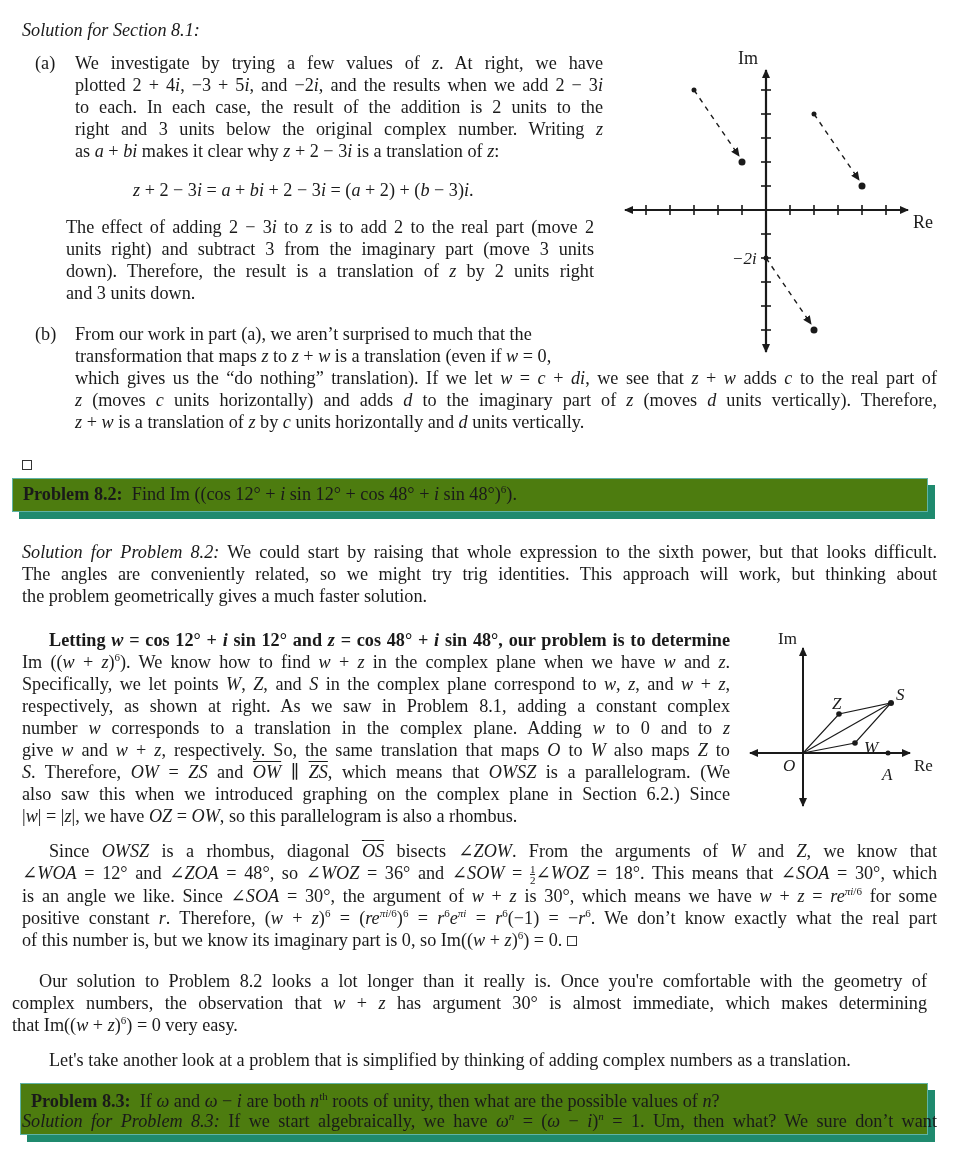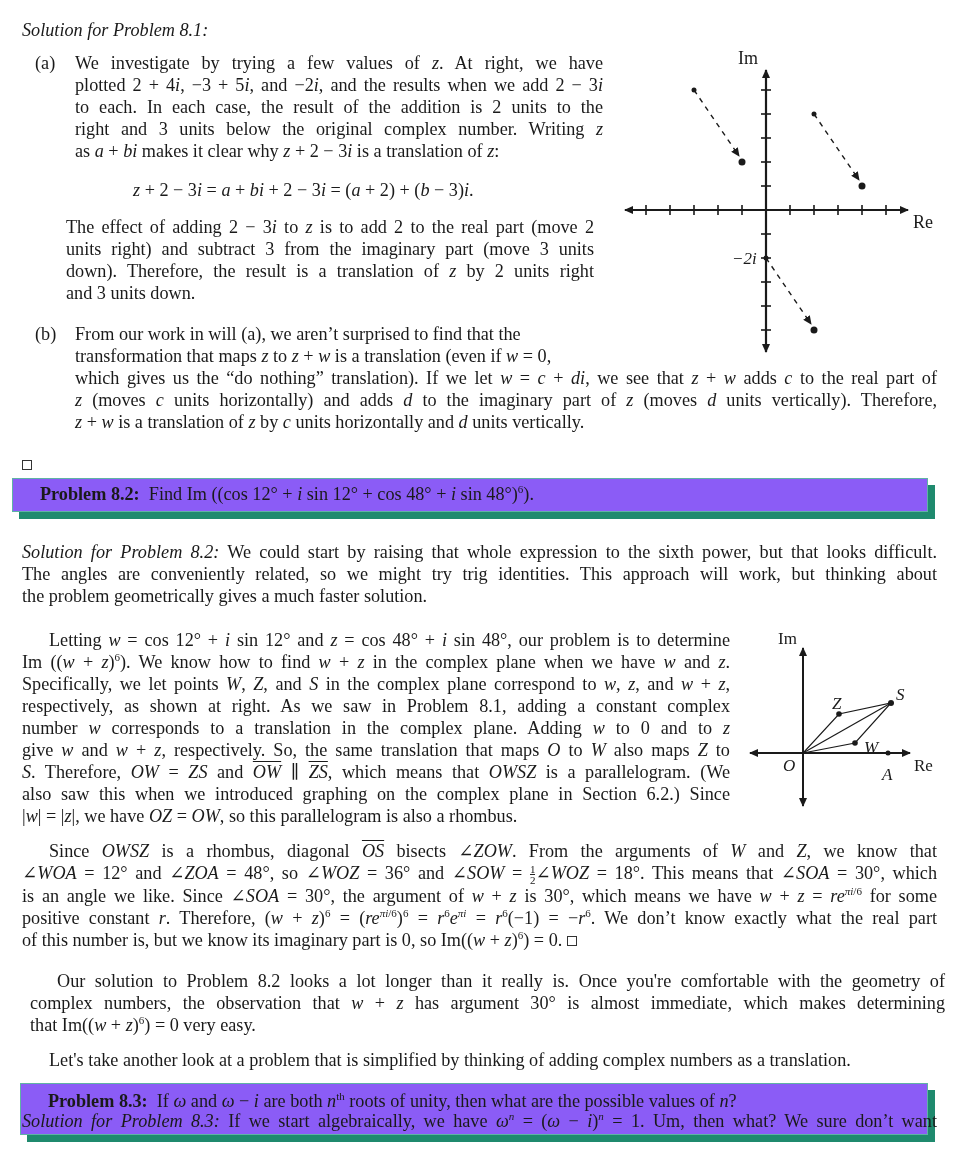--- a/index.html
+++ b/index.html
@@ -10,64 +10,64 @@
     font-size: 18.2px; line-height: 22px;
     position: relative;
   }
   .abs { position: absolute; }
   i, .it { font-style: italic; }
   .line { white-space: nowrap; }
   .justify { text-align: justify; text-align-last: justify; }
   .sol-head { font-style: italic; }
   .problem-box {
     position: absolute;
-    background: #8b5cf6;
+    background: #4d7c0f;
     border: 1px solid #5fb3a5;
     box-shadow: 7px 7px 0 #1f8a6e;
     box-sizing: border-box;
-    padding: 0 27px;
+    padding: 0 10px;
     font-size: 18.2px;
     line-height: 30px;
   }
   .problem-box b { font-weight: bold; }
   .qed {
     display: inline-block; width: 10px; height: 10px;
     border: 1.3px solid #333; vertical-align: baseline; box-sizing: border-box;
   }
   sup { font-size: 11px; line-height: 0; }
   .ovl { text-decoration: overline; }
   .frac { display: inline-block; vertical-align: middle; text-align: center; font-size: 11px; line-height: 10px; }
   .frac span { display: block; }
   .frac .num { border-bottom: 1px solid #222; }
   svg text { font-family: "Liberation Serif", "DejaVu Serif", serif; }
 </style>
 </head>
 <body>
 
-<div class="abs line sol-head" style="left:22px; top:19px;">Solution for Problem 8.1:</div>
+<div class="abs line sol-head" style="left:22px; top:19px;">Solution for Section 8.1:</div>
 
 <div class="abs" style="left:35px; top:52px;">(a)</div>
 <div class="abs" style="left:75px; top:52px; width:528px;">
   <div class="line justify">We investigate by trying a few values of <i>z</i>. At right, we have</div>
   <div class="line justify">plotted 2 + 4<i>i</i>, −3 + 5<i>i</i>, and −2<i>i</i>, and the results when we add 2 − 3<i>i</i></div>
   <div class="line justify">to each. In each case, the result of the addition is 2 units to the</div>
   <div class="line justify">right and 3 units below the original complex number. Writing <i>z</i></div>
   <div class="line">as <i>a</i> + <i>bi</i> makes it clear why <i>z</i> + 2 − 3<i>i</i> is a translation of <i>z</i>:</div>
 </div>
 <div class="abs line" style="left:133px; top:179px;"><i>z</i> + 2 − 3<i>i</i> = <i>a</i> + <i>bi</i> + 2 − 3<i>i</i> = (<i>a</i> + 2) + (<i>b</i> − 3)<i>i</i>.</div>
 <div class="abs" style="left:66px; top:216px; width:528px;">
   <div class="line justify">The effect of adding 2 − 3<i>i</i> to <i>z</i> is to add 2 to the real part (move 2</div>
   <div class="line justify">units right) and subtract 3 from the imaginary part (move 3 units</div>
   <div class="line justify">down). Therefore, the result is a translation of <i>z</i> by 2 units right</div>
   <div class="line">and 3 units down.</div>
 </div>
 
 <div class="abs" style="left:35px; top:323px;">(b)</div>
 <div class="abs" style="left:75px; top:323px; width:862px;">
-  <div class="line" style="width:528px;">From our work in will (a), we aren’t surprised to find that the</div>
+  <div class="line" style="width:528px;">From our work in part (a), we aren’t surprised to much that the</div>
   <div class="line">transformation that maps <i>z</i> to <i>z</i> + <i>w</i> is a translation (even if <i>w</i> = 0,</div>
   <div class="line justify">which gives us the “do nothing” translation). If we let <i>w</i> = <i>c</i> + <i>di</i>, we see that <i>z</i> + <i>w</i> adds <i>c</i> to the real part of</div>
   <div class="line justify"><i>z</i> (moves <i>c</i> units horizontally) and adds <i>d</i> to the imaginary part of <i>z</i> (moves <i>d</i> units vertically). Therefore,</div>
   <div class="line"><i>z</i> + <i>w</i> is a translation of <i>z</i> by <i>c</i> units horizontally and <i>d</i> units vertically.</div>
 </div>
 
 <div class="abs" style="left:22px; top:453px;"><span class="qed"></span></div>
 
 <svg class="abs" style="left:600px; top:30px;" width="360" height="340" viewBox="0 0 360 340">
   <defs>
@@ -128,21 +128,21 @@
   <span class="line"><b>Problem 8.2:</b>&nbsp;&nbsp;Find Im ((cos 12° + <i>i</i> sin 12° + cos 48° + <i>i</i> sin 48°)<sup>6</sup>).</span>
 </div>
 
 <div class="abs" style="left:22px; top:541px; width:915px;">
   <div class="line justify"><span class="sol-head">Solution for Problem 8.2:</span> We could start by raising that whole expression to the sixth power, but that looks difficult.</div>
   <div class="line justify">The angles are conveniently related, so we might try trig identities. This approach will work, but thinking about</div>
   <div class="line">the problem geometrically gives a much faster solution.</div>
 </div>
 
 <div class="abs" style="left:22px; top:629px; width:708px;">
-  <div class="line justify" style="padding-left:27px;">Letting <i>w</i> = cos 12° + <i>i</i> sin 12° and <i>z</i> = cos 48° + <i>i</i> sin 48°, our problem is to determine</div>
+  <div class="line justify" style="padding-left:27px;font-weight:bold;">Letting <i>w</i> = cos 12° + <i>i</i> sin 12° and <i>z</i> = cos 48° + <i>i</i> sin 48°, our problem is to determine</div>
   <div class="line justify">Im ((<i>w</i> + <i>z</i>)<sup>6</sup>). We know how to find <i>w</i> + <i>z</i> in the complex plane when we have <i>w</i> and <i>z</i>.</div>
   <div class="line justify">Specifically, we let points <i>W</i>, <i>Z</i>, and <i>S</i> in the complex plane correspond to <i>w</i>, <i>z</i>, and <i>w</i> + <i>z</i>,</div>
   <div class="line justify">respectively, as shown at right. As we saw in Problem 8.1, adding a constant complex</div>
   <div class="line justify">number <i>w</i> corresponds to a translation in the complex plane. Adding <i>w</i> to 0 and to <i>z</i></div>
   <div class="line justify">give <i>w</i> and <i>w</i> + <i>z</i>, respectively. So, the same translation that maps <i>O</i> to <i>W</i> also maps <i>Z</i> to</div>
   <div class="line justify"><i>S</i>. Therefore, <i>OW</i> = <i>ZS</i> and <i class="ovl">OW</i> ∥ <i class="ovl">ZS</i>, which means that <i>OWSZ</i> is a parallelogram. (We</div>
   <div class="line justify">also saw this when we introduced graphing on the complex plane in Section 6.2.) Since</div>
   <div class="line">|<i>w</i>| = |<i>z</i>|, we have <i>OZ</i> = <i>OW</i>, so this parallelogram is also a rhombus.</div>
 </div>
 
@@ -176,21 +176,21 @@
 </svg>
 
 <div class="abs" style="left:22px; top:840px; width:915px;">
   <div class="line justify" style="padding-left:27px;">Since <i>OWSZ</i> is a rhombus, diagonal <i class="ovl">OS</i> bisects ∠<i>ZOW</i>. From the arguments of <i>W</i> and <i>Z</i>, we know that</div>
   <div class="line justify">∠<i>WOA</i> = 12° and ∠<i>ZOA</i> = 48°, so ∠<i>WOZ</i> = 36° and ∠<i>SOW</i> = <span class="frac"><span class="num">1</span><span>2</span></span>∠<i>WOZ</i> = 18°. This means that ∠<i>SOA</i> = 30°, which</div>
   <div class="line justify">is an angle we like. Since ∠<i>SOA</i> = 30°, the argument of <i>w</i> + <i>z</i> is 30°, which means we have <i>w</i> + <i>z</i> = <i>re</i><sup><i>πi</i>/6</sup> for some</div>
   <div class="line justify">positive constant <i>r</i>. Therefore, (<i>w</i> + <i>z</i>)<sup>6</sup> = (<i>re</i><sup><i>πi</i>/6</sup>)<sup>6</sup> = <i>r</i><sup>6</sup><i>e</i><sup><i>πi</i></sup> = <i>r</i><sup>6</sup>(−1) = −<i>r</i><sup>6</sup>. We don’t know exactly what the real part</div>
   <div class="line">of this number is, but we know its imaginary part is 0, so Im((<i>w</i> + <i>z</i>)<sup>6</sup>) = 0. <span class="qed"></span></div>
 </div>
 
-<div class="abs" style="left:30px; top:970px; width:915px;">
+<div class="abs" style="left:12px; top:970px; width:915px;">
   <div class="line justify" style="padding-left:27px;">Our solution to Problem 8.2 looks a lot longer than it really is. Once you're comfortable with the geometry of</div>
   <div class="line justify">complex numbers, the observation that <i>w</i> + <i>z</i> has argument 30° is almost immediate, which makes determining</div>
   <div class="line">that Im((<i>w</i> + <i>z</i>)<sup>6</sup>) = 0 very easy.</div>
 </div>
 
 <div class="abs line" style="left:49px; top:1049px; width:888px;">Let's take another look at a problem that is simplified by thinking of adding complex numbers as a translation.</div>
 
 <div class="problem-box" style="left:20px; top:1083px; width:908px; height:52px; line-height:34px;">
   <span class="line"><b>Problem 8.3:</b>&nbsp;&nbsp;If <i>ω</i> and <i>ω</i> − <i>i</i> are both <i>n</i><sup>th</sup> roots of unity, then what are the possible values of <i>n</i>?</span>
 </div>

